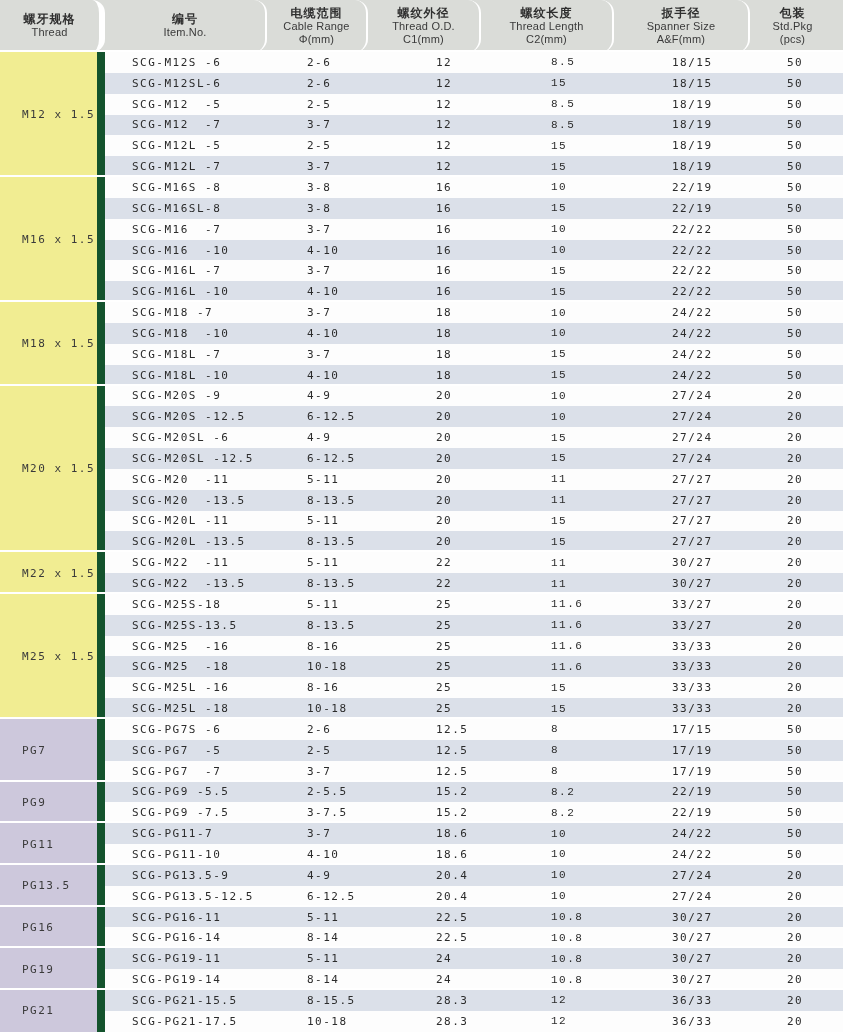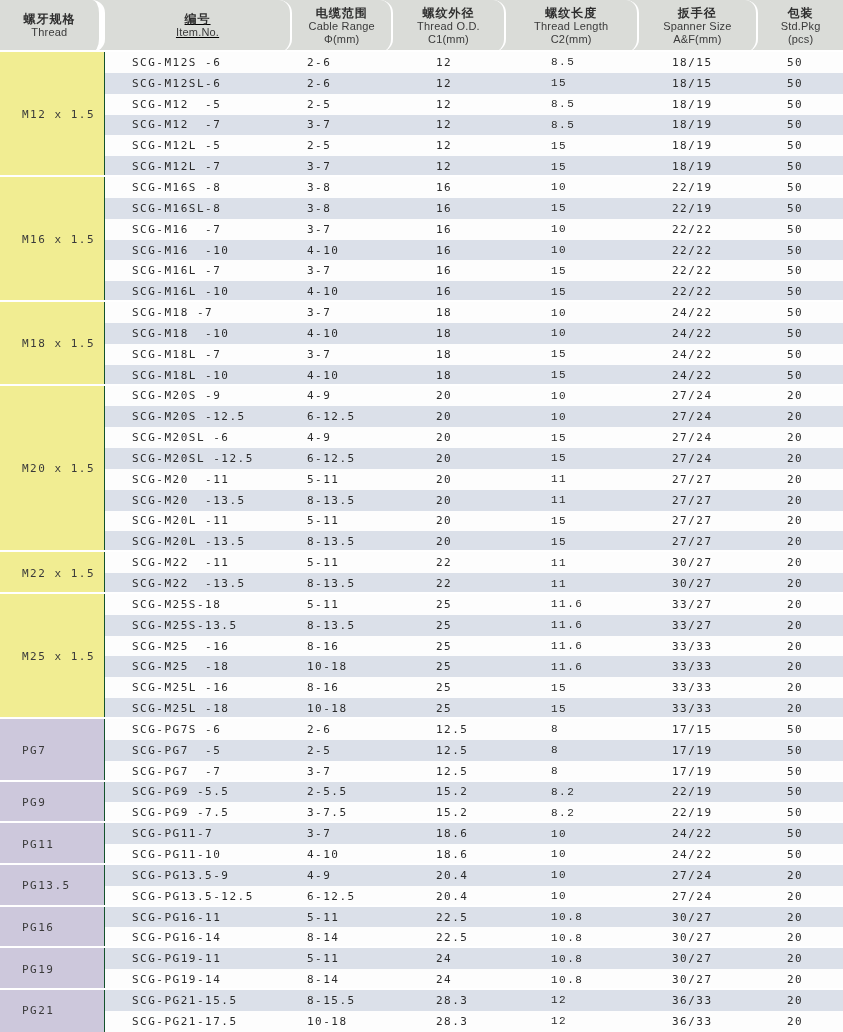--- a/index.html
+++ b/index.html
@@ -10,36 +10,36 @@
   }
   
   .hdr{height:52px;display:flex;background:var(--header-bg,#dadcd8);}
   .hcell{
     box-sizing:border-box;display:flex;flex-direction:column;
     justify-content:center;align-items:center;
     border-right:2px solid #fff;line-height:13px;border-radius:13px;
   }
   .hcell:last-child{border-right:none;}
   .h0{width:105px;border-right-width:6px;}
-  .h1{width:188px;border-right-width:2px;text-decoration:underline;}
+  .h1{width:162px;border-right-width:2px;}
   .h2{width:101px;}
   .h3{width:113px;}
   .h4{width:133px;}
-  .h5{width:120px;}
+  .h5{width:136px;}
   .h6{width:85px;border-right:none;}
   .hzh{font-family:"DejaVu Sans",sans-serif;font-weight:bold;font-size:12px;color:#2f2f2f;letter-spacing:1px;}
   .hen{font-family:"Liberation Sans",sans-serif;font-size:11px;color:#3a3a3a;letter-spacing:0.2px;}
   
   .tbody{display:flex;flex-direction:column;}
   .section{display:flex;box-shadow:0 -2px 0 #ffffff;}
   .thread-cell{
     width:105px;flex:none;box-sizing:border-box;
     display:flex;align-items:center;padding-left:22px;
     font-size:11px;letter-spacing:1.5px;color:#3a3a3a;white-space:pre;
-    border-right:1px solid #14532d;
+    border-right:8px solid #14532d;
   }
   .yellow{background:var(--yellow,#f1ed92);}
   .lavender{background:var(--lavender,#cdc8dc);}
   .rows{flex:1;display:flex;flex-direction:column;}
   .row{display:flex;height:20.851px;align-items:center;}
   .plain{background:var(--row-plain,#fdfdfd);}
   .stripe{background:var(--row-stripe,#dbe0e9);}
   .cell{
     box-sizing:border-box;white-space:pre;overflow:hidden;
     font-size:11px;letter-spacing:1.5px;color:#2b2b2b;

